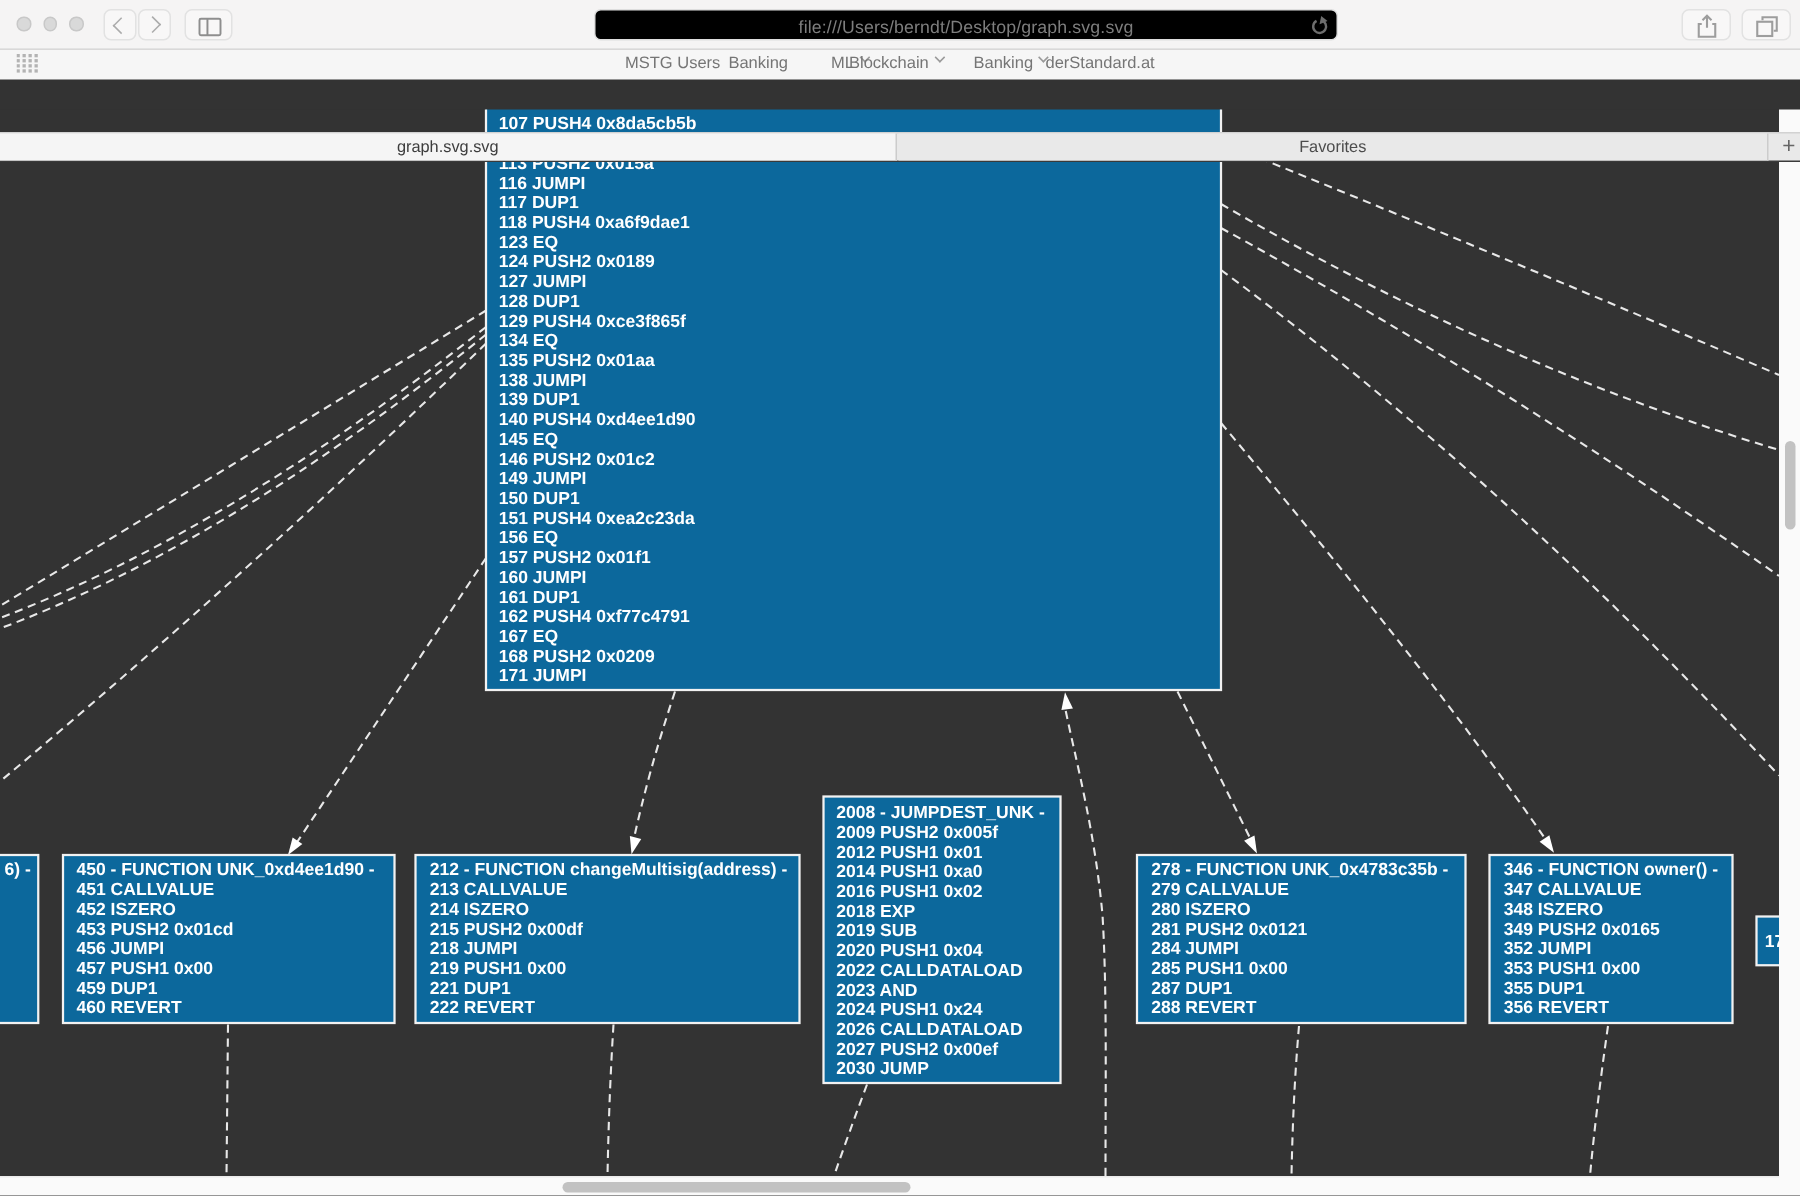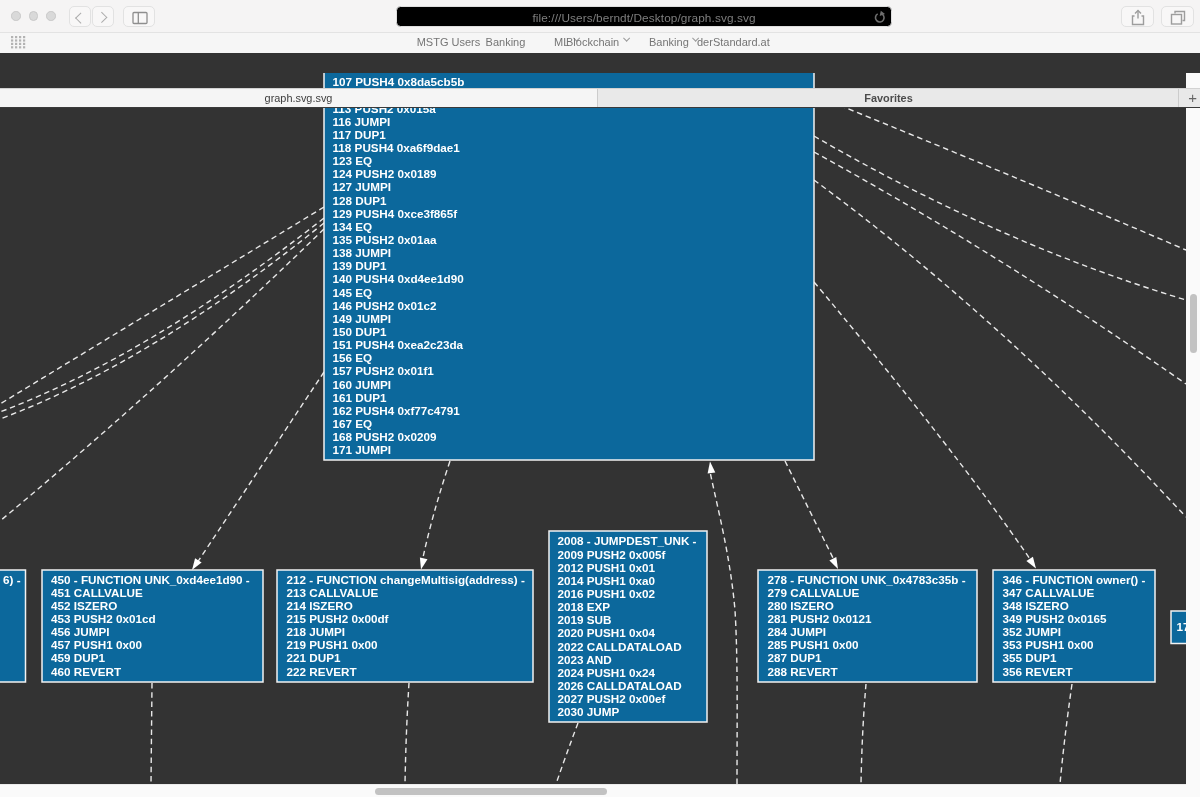--- a/index.html
+++ b/index.html
@@ -7,21 +7,21 @@
 #toolbar { position:absolute; left:0; top:0; width:100%; height:32.5px; background:#f5f4f4; border-bottom:1px solid #e3e3e3; }
 .tl { position:absolute; top:11.3px; width:9.5px; height:9.5px; border-radius:50%; background:#d9d9d9; border:1px solid #c8c8c8; }
 #addr { position:absolute; left:355px; top:6px; width:496px; height:20.5px; background:#000000; border:1px solid #dedede; border-radius:4.5px;margin-left:41px; }
 #addr .t { position:absolute; width:100%; top:3.5px; text-align:center; font-size:11.8px; color:#7e7e7e; letter-spacing:0.1px; }
 .navbtn { position:absolute; top:6px; height:20.5px; background:#f8f7f7; border:1px solid #e2e2e2; border-radius:5px; }
 #favbar { position:absolute; left:0; top:32.5px; width:100%; height:20.5px; background:#f6f6f6; }
 #favbar .items { position:absolute; top:3.5px; left:0; width:100%; font-size:11px; color:#757575; }
 #favbar .items span { position:absolute; top:0; white-space:nowrap; }
 #tabbar { position:absolute; left:0; top:53px; width:100%; height:20px; background:#e9e9e9; border-top:1px solid #d2d2d2; border-bottom:1.5px solid #3a3a3a;margin-top:35px; }
 #tab1 { position:absolute; left:0; top:0; width:598px; height:17.5px; background:#f5f5f5; border-right:1px solid #cccccc; }
-#tab2 { position:absolute; left:599px; top:0; width:580px; height:17.5px; background:#e9e9e9; border-right:1px solid #cccccc;font-weight:bold; }
+#tab2 { position:absolute; left:599px; top:0; width:580px; height:17.5px; background:#e9e9e9; border-right:1px solid #cccccc; }
 .tabt { position:absolute; width:100%; top:3px; text-align:center; font-size:10.9px; color:#434343; }
 #plus { position:absolute; right:3px; top:0px; font-size:15px; color:#666; font-weight:400; }
 
 #vsb { position:absolute; right:0; top:73px; width:14px; height:724px; background:#fafafa; }
 #vsb .th { position:absolute; left:3.5px; top:220.5px; width:7px; height:59px; background:#c2c2c2; border-radius:3.5px; }
 #hsb { position:absolute; left:0; bottom:0; width:1186px; height:13px; background:#fafafa; border-top:1px solid #ececec; }
 #hsb .th { position:absolute; left:375px; top:2.5px; width:232px; height:7px; background:#c2c2c2; border-radius:3.5px; }
 
 .chev { display:inline-block; width:7.5px; height:7.5px; border-left:1.8px solid #ababab; border-bottom:1.8px solid #ababab; }
 .chev.l { transform: rotate(45deg); }

